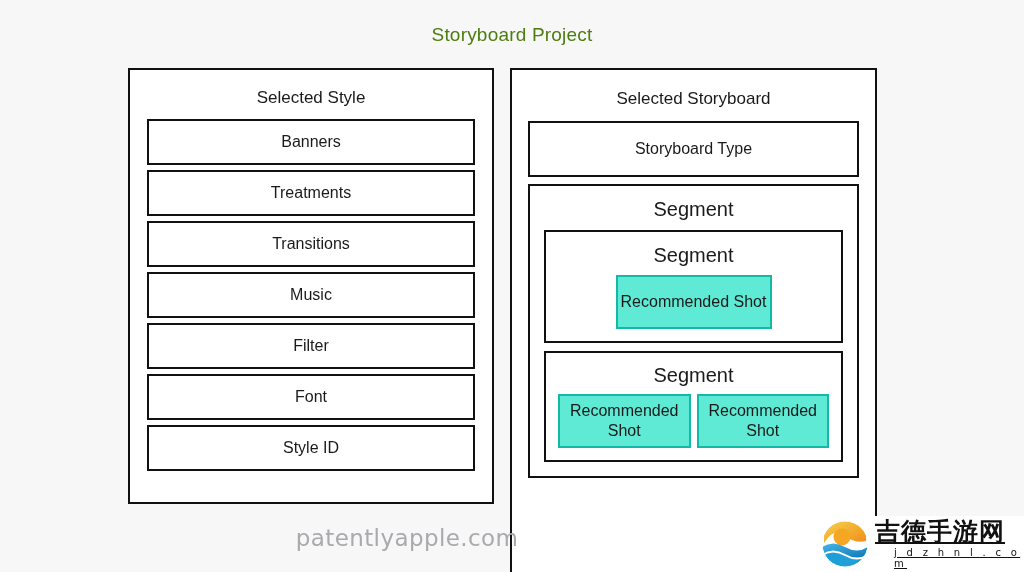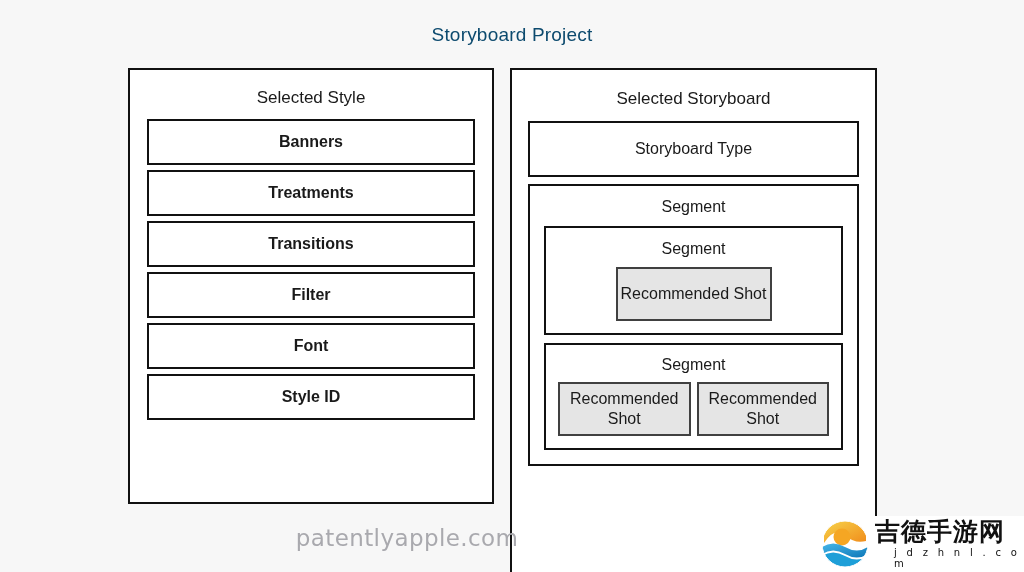--- a/index.html
+++ b/index.html
@@ -19,21 +19,21 @@
 
   
   .page-title {
     position: absolute;
     top: 24px;
     left: 0;
     width: 1024px;
     text-align: center;
     font-size: 19px;
     letter-spacing: 0.2px;
-    color: #0c4a6e;
+    color: #4d7c0f;
   }
 
   
   .panel {
     position: absolute;
     background: #ffffff;
     border: 2px solid #111111;
     box-sizing: border-box;
   }
   #left-panel  { left: 128px; top: 68px; width: 366px; height: 436px; }
@@ -59,62 +59,61 @@
   }
 
   
   .style-list {
     margin: 0 17px;
   }
   .style-row {
     height: 46px;
     line-height: 42px;
     margin-bottom: 5px;
-    font-weight: bold;
   }
   .style-row:last-child { margin-bottom: 9px; }
 
   
   .sb-inner { margin: 0 16px; border-radius: 8px; }
 
   .storyboard-type {
     height: 56px;
     line-height: 52px;
     margin-bottom: 7px;
   }
 
   .segment-outer {
     padding: 0;
     margin-bottom: 0;
   }
   .segment-title {
     text-align: center;
-    font-size: 16px;
+    font-size: 20px;
     color: #1a1a1a;
     line-height: 1;
   }
   .segment-outer > .segment-title { margin: 13px 0 11px 0; }
 
   .segment-mid {
     margin: 0 14px 8px 14px;
     padding: 0;
   }
   .segment-mid > .segment-title { margin: 13px 0 10px 0; }
 
   .shot {
     height: 54px;
     box-sizing: border-box;
     font-size: 16px;
     line-height: 1.25;
     display: flex;
     align-items: center;
     justify-content: center;
     text-align: center;
-    background: #e5e5e5;
-    border: 2px solid #404040;
+    background: #5eead4;
+    border: 2px solid #14b8a6;
     color: #1a1a1a;
   }
 
   .shot-single {
     width: 156px;
     margin: 0 auto 12px auto;
   }
 
   .segment-bottom {
     margin: 0 14px 14px 14px;
@@ -157,20 +156,21 @@
     height: 50px;
     flex: 0 0 50px;
     margin-left: 2px;
     position: relative;
   }
   .logo-text-wrap {
     margin-left: 5px;
     display: flex;
     flex-direction: column;
     justify-content: center;
+    text-decoration: underline;
   }
   .logo-cn {
     font-size: 25px;
     font-weight: bold;
     letter-spacing: 1px;
     color: #111111;
     line-height: 1.05;
     font-family: "DejaVu Sans", sans-serif;
   }
   .logo-domain {
@@ -192,20 +192,23 @@
 
   <div class="style-list">
     <div class="box style-row">
       <span>Banners</span>
     </div>
     <div class="box style-row">
       <span>Treatments</span>
     </div>
     <div class="box style-row">
       <span>Transitions</span>
+    </div>
+    <div class="box style-row">
+      <span>Music</span>
     </div>
     <div class="box style-row">
       <span>Filter</span>
     </div>
     <div class="box style-row">
       <span>Font</span>
     </div>
     <div class="box style-row">
       <span>Style ID</span>
     </div>

